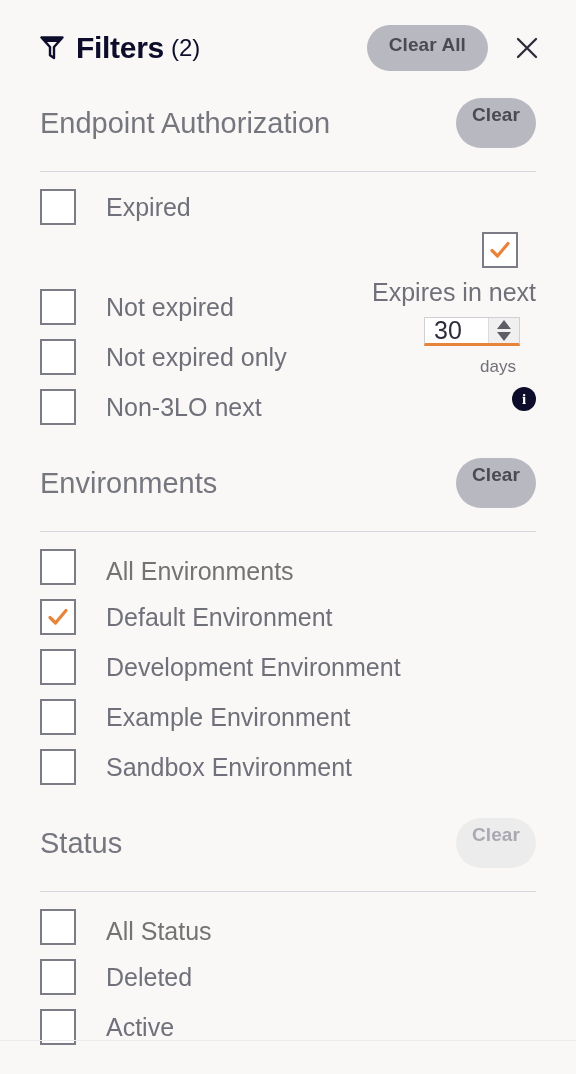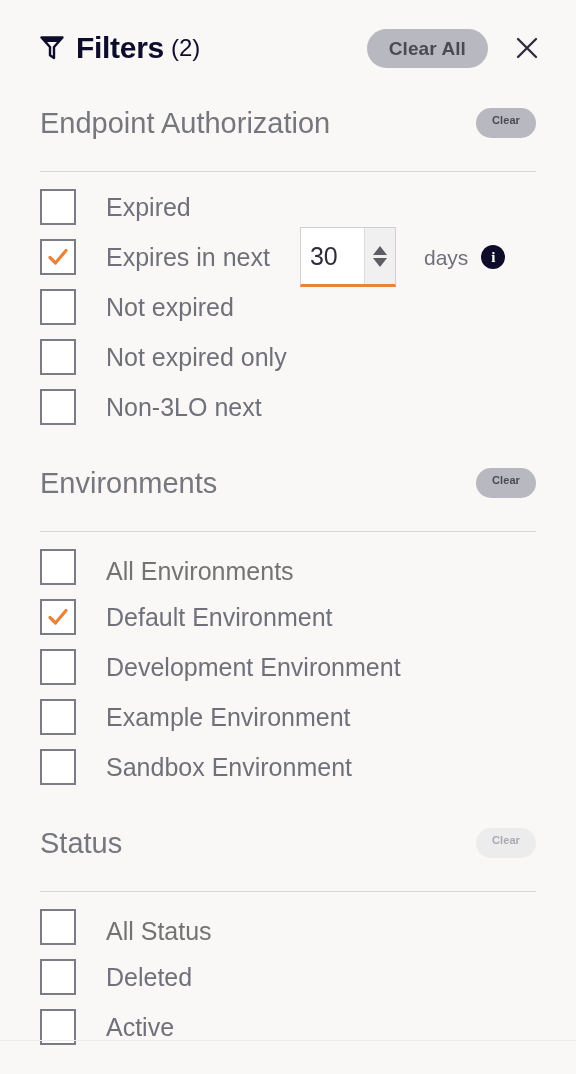--- a/index.html
+++ b/index.html
@@ -61,26 +61,26 @@
     background: #b8b8c0;
     color: #4a4a55;
     font-family: "Liberation Sans", sans-serif;
     font-weight: bold;
     font-size: 19px;
     letter-spacing: 0.1px;
     cursor: pointer;
     line-height: 1;
   }
   .pill-clear-all {
-    padding: 10px 22px 10px;
+    padding: 10px 22px 17px;
     margin-right: 22px;
   }
   .pill-section {
-    padding: 7px 16px 12px;
-    font-size: 11px;
+    padding: 7px 16px 24px;
+    font-size: 19px;
   }
   .pill-disabled {
     background: #ececed;
     color: #a9a9b1;
     cursor: default;
   }
 
   .close-btn {
     width: 34px;
     height: 34px;
@@ -151,21 +151,22 @@
   }
   .option-label.bold {
     font-weight: normal;
     color: #737373;
     margin-top: 8px;
   }
 
   
   .inline-row {
     display: flex;
-    align-items: center;
+    align-items: flex-end;
+    flex-direction: column;
   }
   .spin-wrap {
     display: flex;
     align-items: stretch;
     width: 96px;
     height: 60px;
     margin-left: 18px;
     margin-right: 16px;
     background: #ffffff;
     border: 1px solid #cfcfd4;
@@ -197,24 +198,24 @@
   .arrow-up, .arrow-down {
     width: 0; height: 0;
     border-left: 7px solid transparent;
     border-right: 7px solid transparent;
     cursor: pointer;
   }
   .arrow-up { border-bottom: 9px solid #5d5d66; }
   .arrow-down { border-top: 9px solid #5d5d66; }
 
   .days-label {
-    font-size: 21px;
+    font-size: 17px;
     color: #70707a;
     line-height: 1;
-    margin-right: 1px;
+    margin-right: 20px;
     white-space: nowrap;
   }
   .info-icon {
     width: 24px;
     height: 24px;
     border-radius: 50%;
     background: #0d0d2b;
     color: #ffffff;
     font-size: 15px;
     font-weight: bold;

